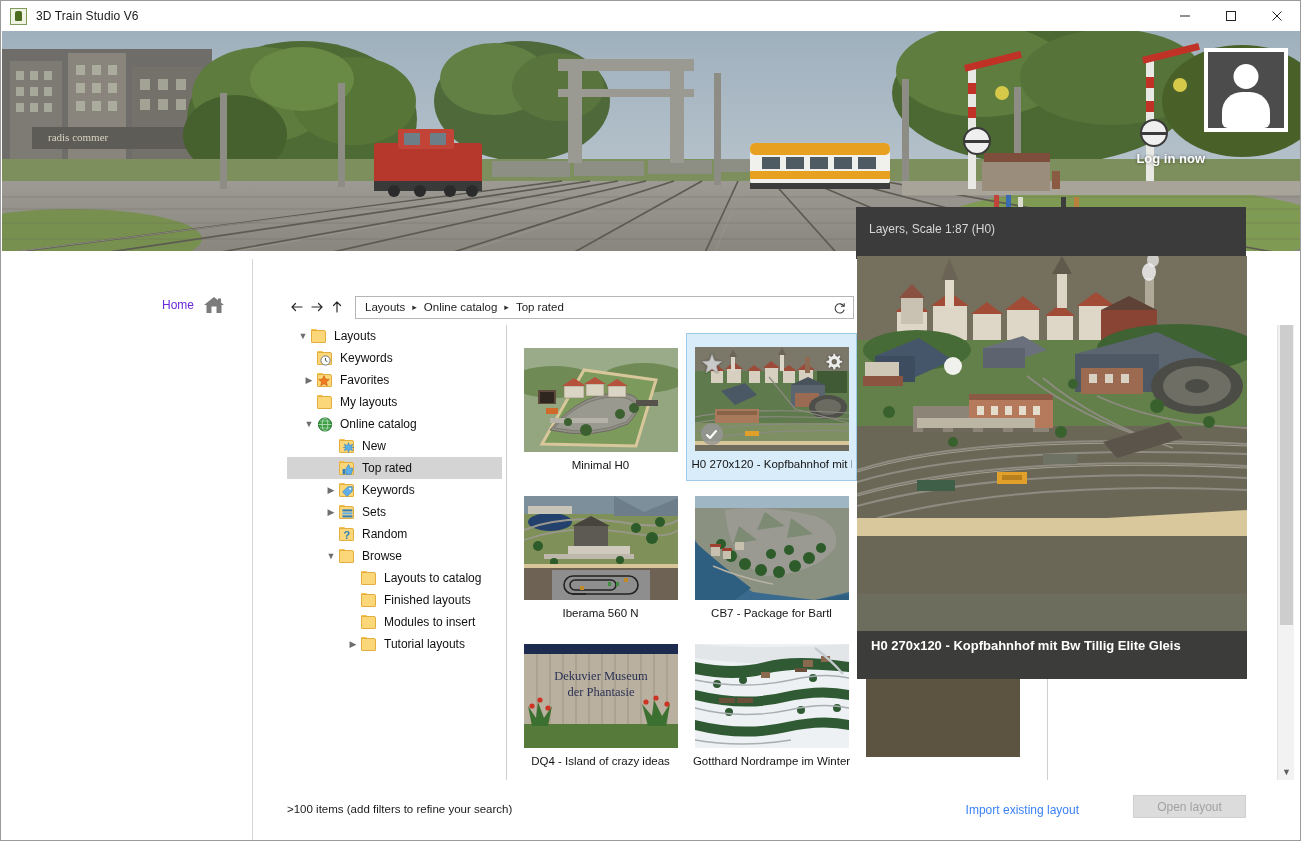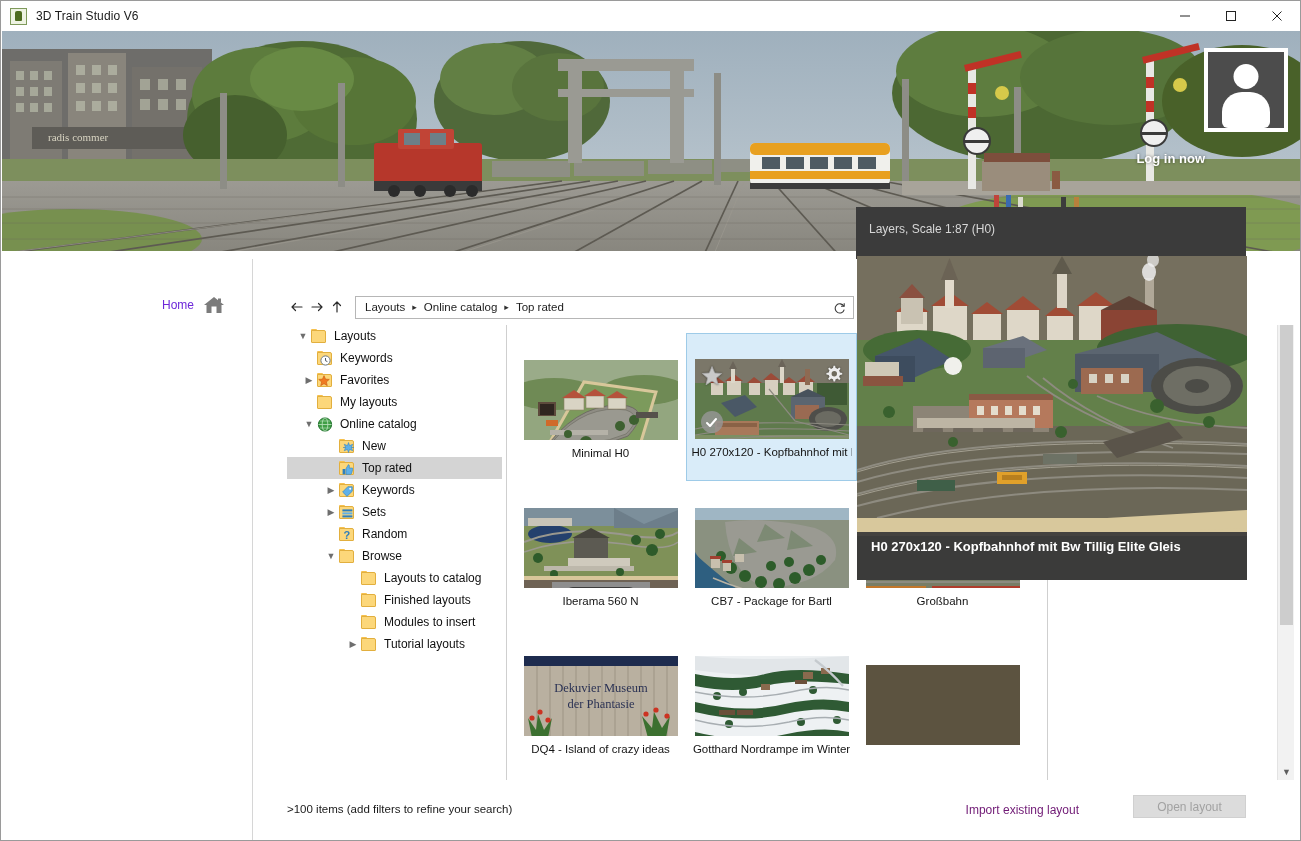--- a/index.html
+++ b/index.html
@@ -232,21 +232,21 @@
     display: flex; flex-direction: column; align-items: center;
     position: relative;
     justify-content: center;
   }
   .card.sel {
     background: #d9ecf9;
     border: 1px solid #9ecbe8;
     padding: 3px 3px 0 3px;
   }
   .thumb {
-    width: 154px; height: 80px;
+    width: 154px; height: 104px;
     overflow: hidden; position: relative;
     background: #8fa07a;
   }
   .thumb svg { display: block; }
   .cap {
     margin-top: 7px;
     font-size: 11.5px; color: #141414;
     text-align: center;
     white-space: nowrap; overflow: hidden;
     max-width: 160px;
@@ -286,21 +286,21 @@
     position: absolute; left: 0; width: 17px; height: 17px;
     display: flex; align-items: center; justify-content: center;
     color: #5e5e5e; font-size: 9px;
   }
   .gscroll .arrow.up { top: 0; }
   .gscroll .arrow.down { bottom: 0; }
 
   
   .preview {
     position: absolute; left: 603px; top: -3px;
-    width: 390px; height: 324px;
+    width: 390px; height: 423px;
     background: #6d6d5e;
     z-index: 20;
     overflow: hidden;
   }
   .preview svg { display: block; }
   .pv-caption {
     position: absolute; left: 0; bottom: 0;
     width: 390px; height: 48px;
     background: rgba(56,56,56,.93);
     padding: 7px 0 0 14px;
@@ -318,21 +318,21 @@
   .footer {
     position: absolute; left: 0; top: 527px;
     width: 1047px; height: 54px;
   }
   .status-text {
     position: absolute; left: 33px; top: 17px;
     font-size: 11.5px; color: #1a1a1a; text-align: center;
   }
   .import-link {
     position: absolute; right: 222px; top: 17px;
-    font-size: 12px; color: #701a75;
+    font-size: 12px; color: #3b82f6;
   }
   .open-btn {
     position: absolute; right: 55px; top: 9px;
     width: 113px; height: 23px;
     background: #dcdcdc;
     border: 1px solid #d0d0d0;
     color: #a2a2a2; font-size: 12px;
     display: flex; align-items: center; justify-content: center;
   }
 </style>

